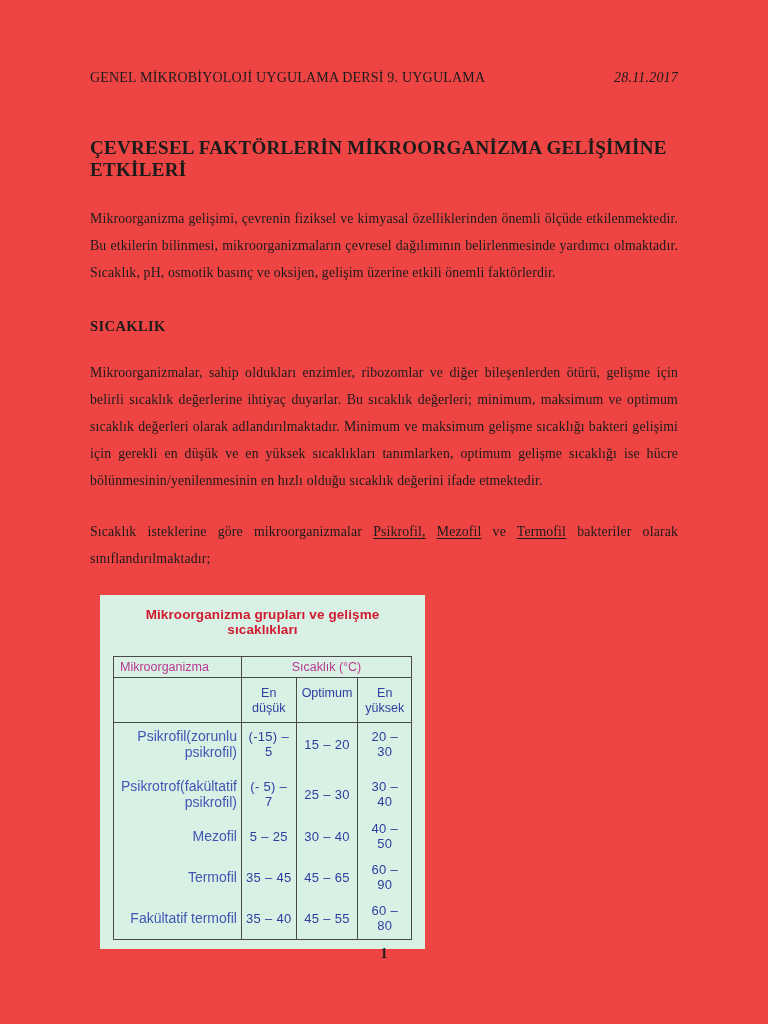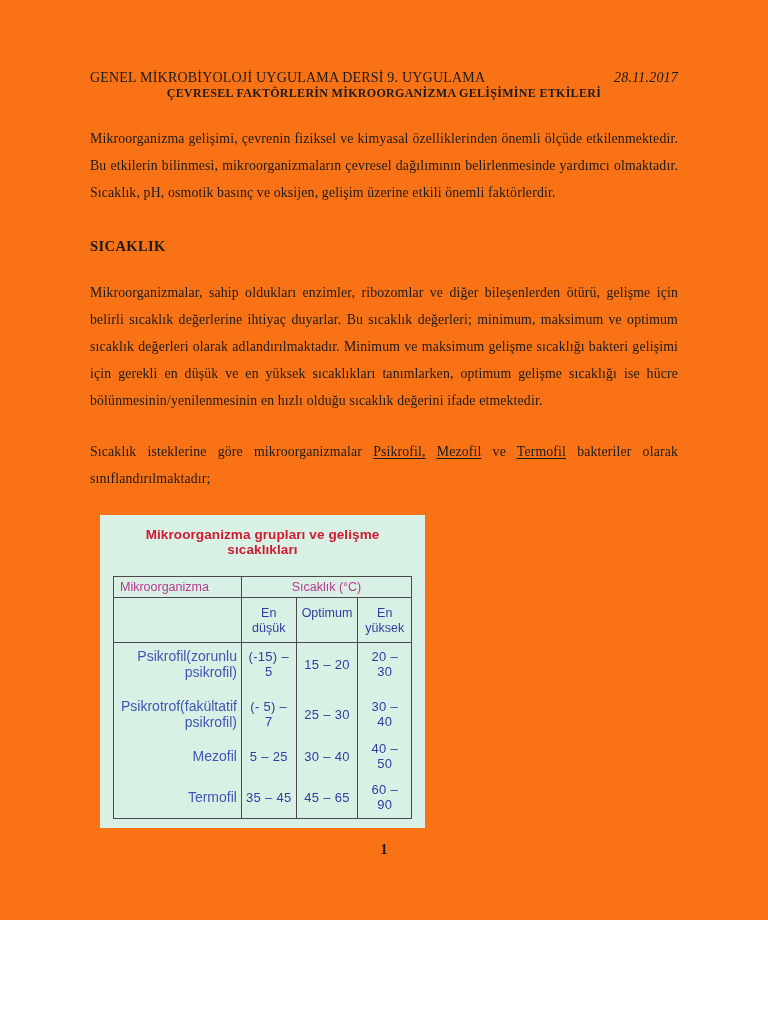--- a/index.html
+++ b/index.html
@@ -9,41 +9,41 @@
     --table-label-blue: #4156b4;
     --table-bg: #d9f1e4;
     --table-border: #4a4a4a;
     --ink: #1b1b1b;
   }
   * { margin: 0; padding: 0; box-sizing: border-box; }
   html, body { background: #ffffff; }
   .page {
     position: relative;
     width: 768px;
-    height: 920px;
+    height: 1024px;
     margin: 0 auto;
-    background: #f97316;
+    background: #ef4444;
     font-family: "Liberation Serif", "DejaVu Serif", serif;
     color: var(--ink);
     padding: 70px 90px 0 90px;
     overflow: hidden;
   }
   .doc-header {
     display: flex;
     justify-content: space-between;
     align-items: baseline;
     font-size: 14px;
     letter-spacing: 0.2px;
   }
   .doc-header .date { font-size: 14px; font-style: italic; }
   .doc-title {
-    font-weight: bold;
-    font-size: 12px;
+    margin-top: 51px;
+    font-weight: bold;
+    font-size: 19px;
     letter-spacing: 0.3px;
-    text-align: center;
   }
   p.body-text {
     margin-top: 24px;
     font-size: 13.8px;
     line-height: 27px;
     text-align: justify;
     letter-spacing: 0.15px;
   }
   .section-heading {
     margin-top: 32px;
@@ -185,19 +185,25 @@
           <td class="val">5 – 25</td>
           <td class="val mid">30 – 40</td>
           <td class="val">40 – 50</td>
         </tr>
         <tr>
           <td class="row-label">Termofil</td>
           <td class="val">35 – 45</td>
           <td class="val mid">45 – 65</td>
           <td class="val">60 – 90</td>
         </tr>
+        <tr>
+          <td class="row-label">Fakültatif termofil</td>
+          <td class="val">35 – 40</td>
+          <td class="val mid">45 – 55</td>
+          <td class="val">60 – 80</td>
+        </tr>
       </tbody>
     </table>
   </div>
 
   <div class="page-number">1</div>
 
 </div>
 
 </body></html>

